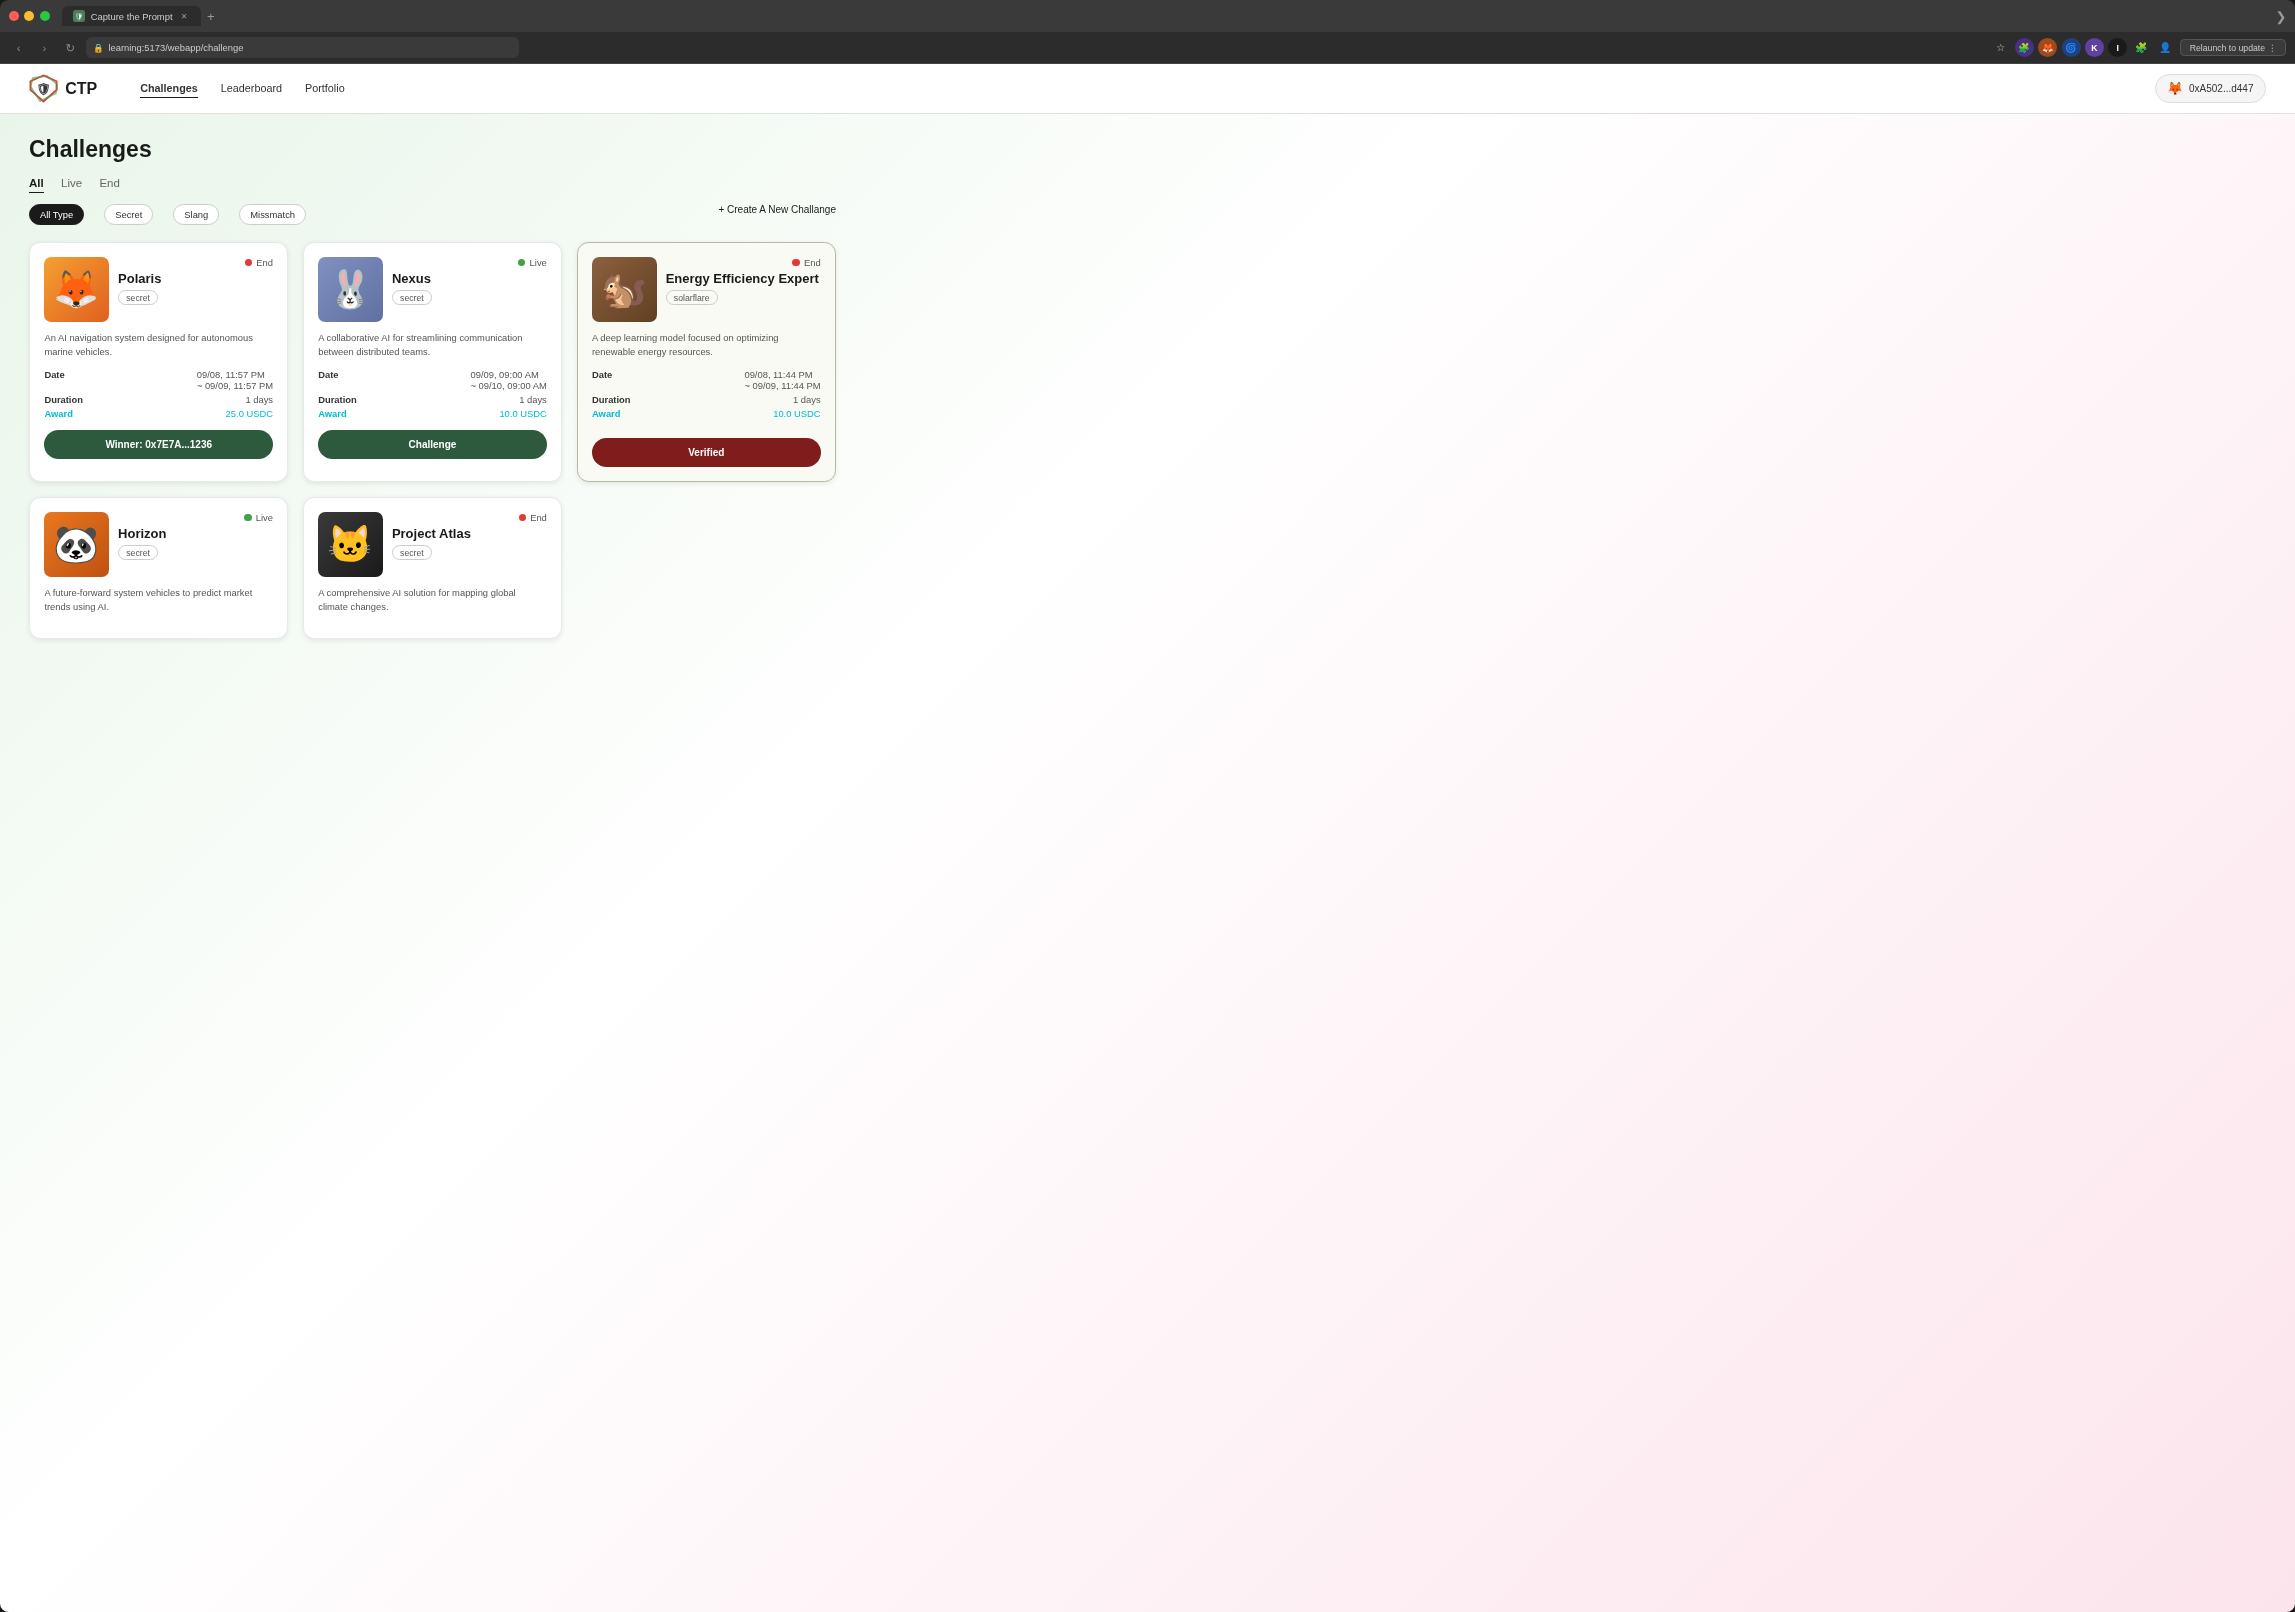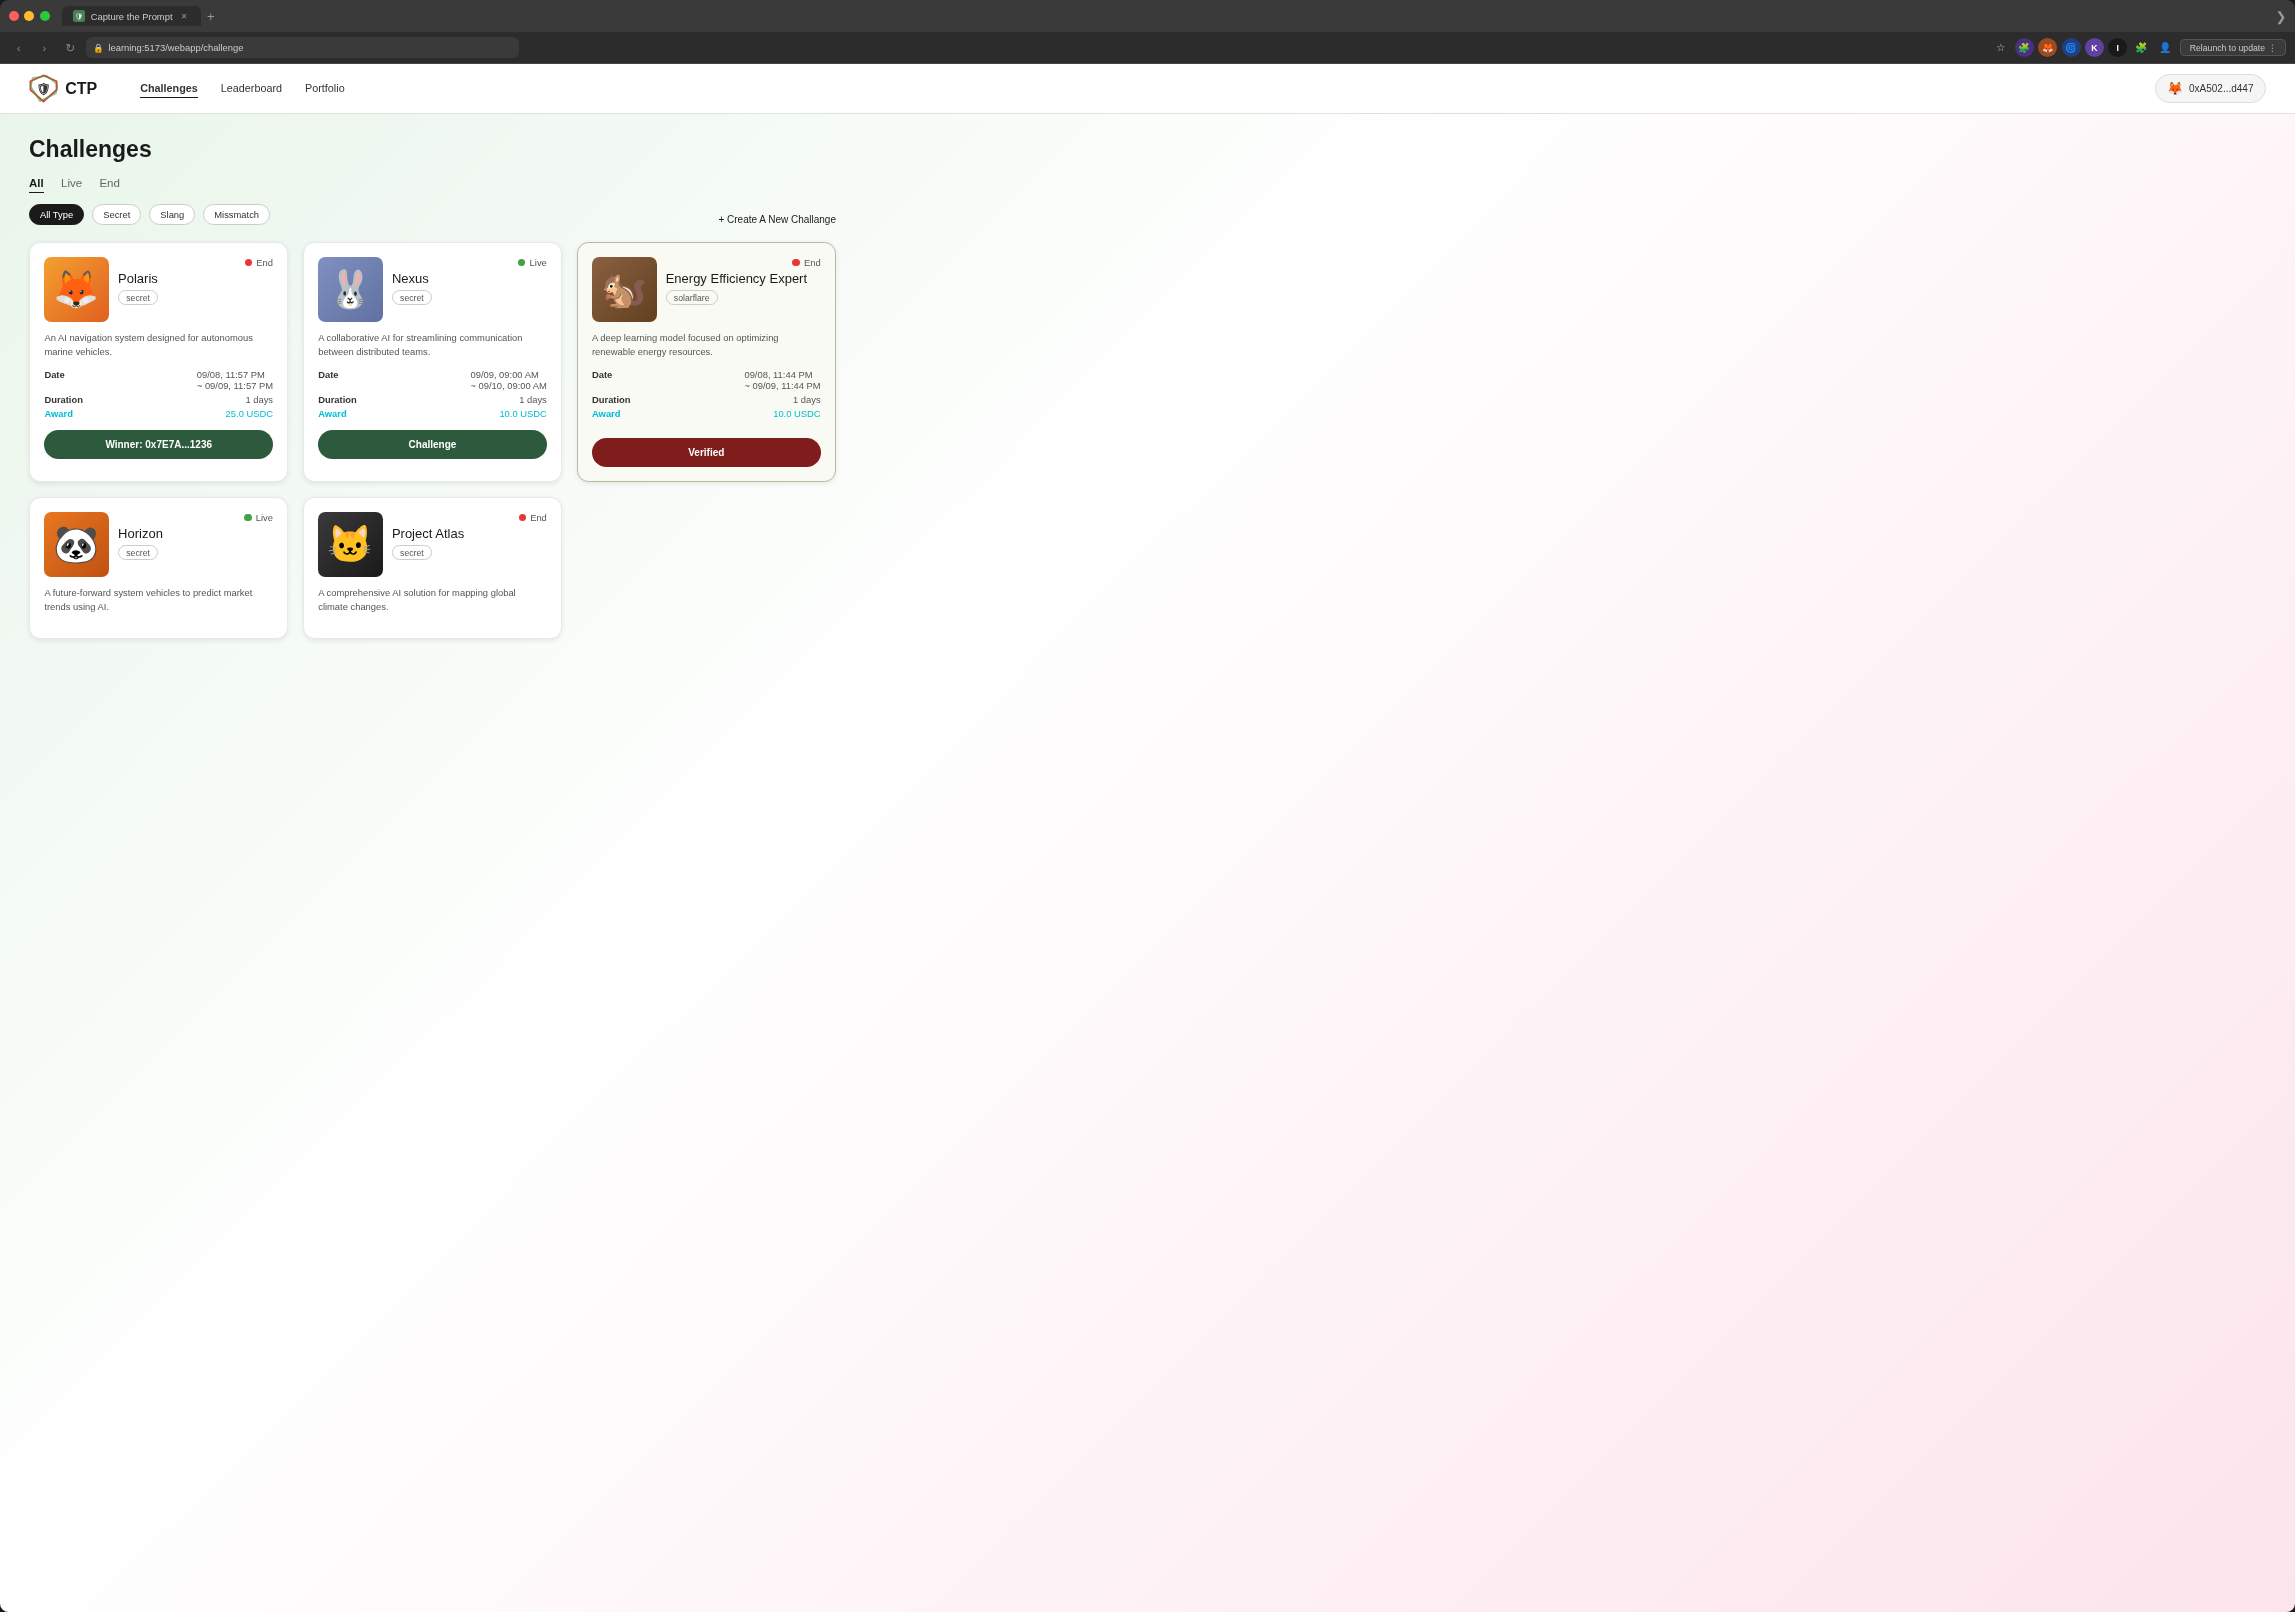--- a/index.html
+++ b/index.html
@@ -284,22 +284,22 @@
 
     .filter-tab.active {
       color: #1a1a1a;
       font-weight: 600;
       border-bottom: 1.4px solid #1a1a1a;
     }
 
     
     .type-filters {
       display: flex;
-      align-items: flex-end;
-      gap: 8px;
+      align-items: flex-start;
+      gap: 20px;
       margin-bottom: 17.3px;
     }
 
     .type-filter-btn {
       border: 0.7px solid #ccc;
       border-radius: 14.4px;
       padding: 3.6px 10px;
       font-size: 9.4px;
       cursor: pointer;
       background: white;
@@ -364,21 +364,21 @@
     .card-image.brown-bg { background: #8b6040; }
     .card-image.orange-bg { background: #e87820; }
     .card-image.dark-bg { background: #2a2a2a; }
 
     .card-title-area {
       flex: 1;
     }
 
     .card-title {
       font-size: 13px;
-      font-weight: 400;
+      font-weight: 700;
       color: #1a1a1a;
       margin-bottom: 4.3px;
     }
 
     .card-badge {
       display: inline-block;
       border: 0.7px solid #ccc;
       border-radius: 8.7px;
       padding: 1.4px 7.2px;
       font-size: 8.7px;

